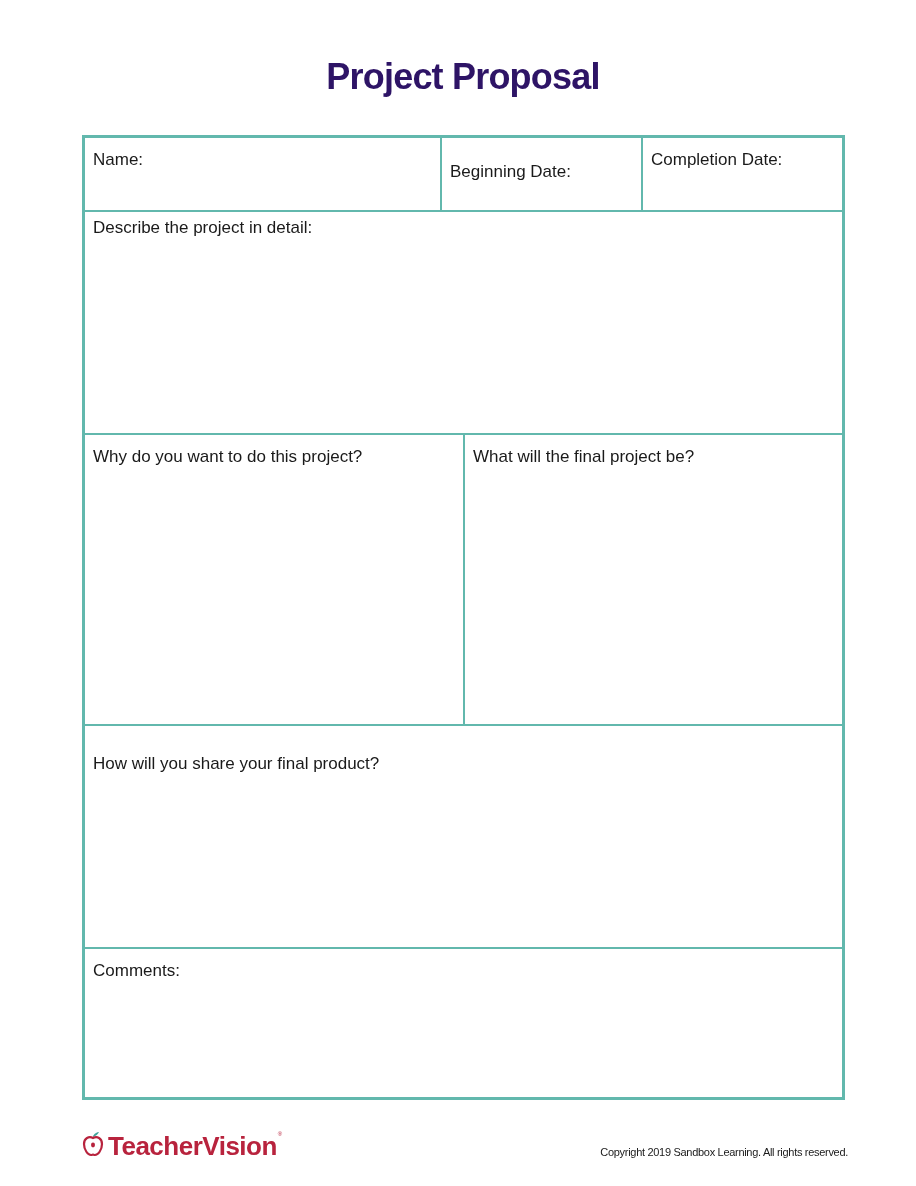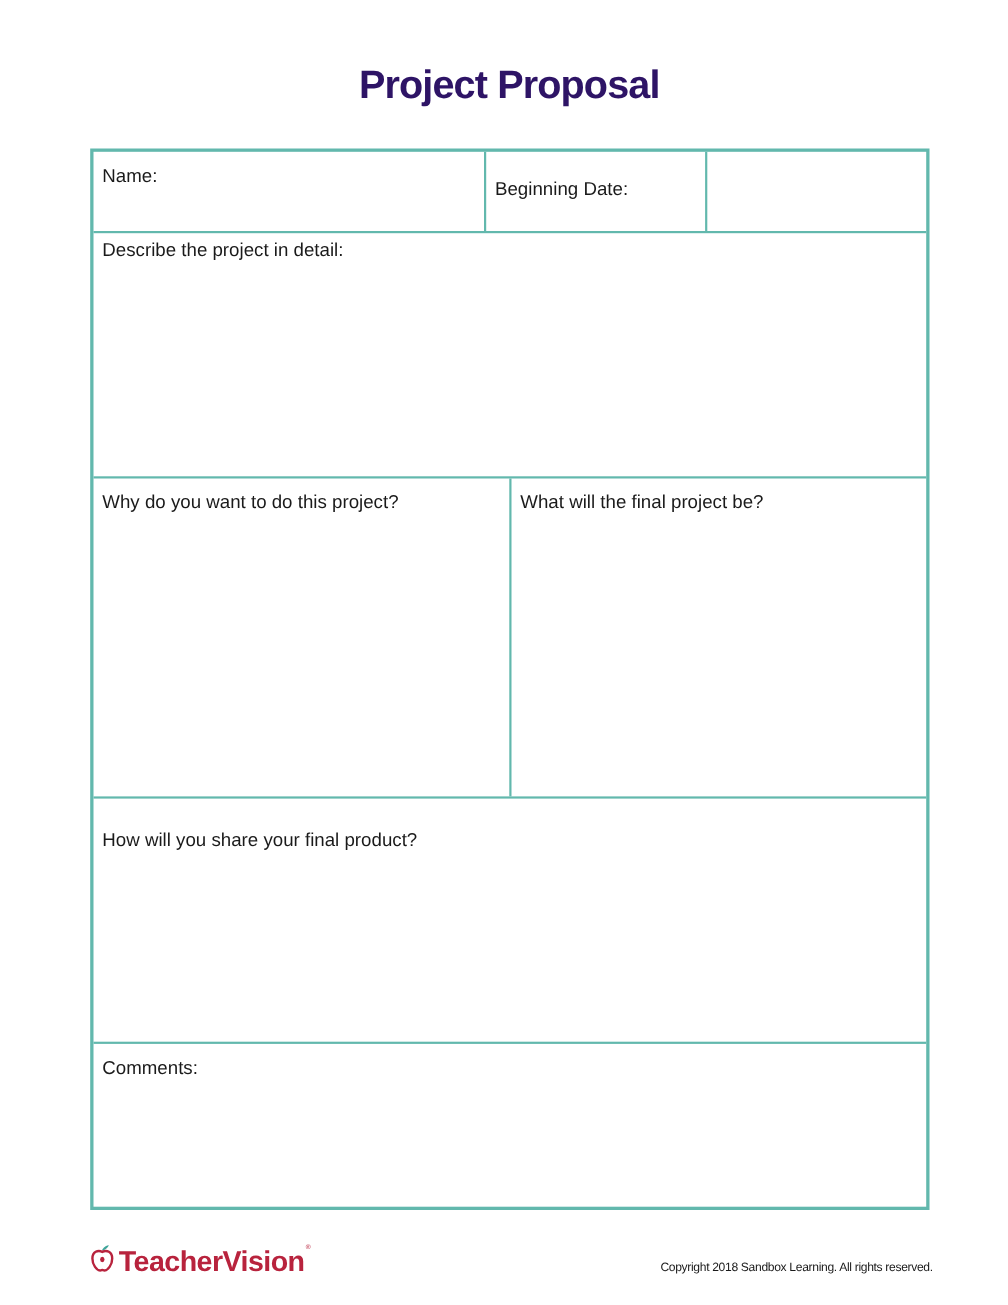--- a/index.html
+++ b/index.html
@@ -26,20 +26,23 @@
 <div class="form">
 
   <div class="cell" style="left:0;top:0;width:417px;height:72px;">
     <span class="label">Name:</span>
   </div>
   <div class="vline" style="left:355px;top:0;height:72px;"></div>
   <div class="cell" style="left:357px;top:12px;width:200px;height:72px;">
     <span class="label">Beginning Date:</span>
   </div>
   <div class="vline" style="left:556px;top:0;height:72px;"></div>
+  <div class="cell" style="left:558px;top:0;width:200px;height:72px;">
+    <span class="label">Completion Date:</span>
+  </div>
   <div class="hline" style="top:72px;"></div>
 
   <div class="cell" style="left:0;top:68px;width:757px;height:174px;">
     <span class="label">Describe the project in detail:</span>
   </div>
   <div class="hline" style="top:295px;"></div>
 
   <div class="cell" style="left:0;top:297px;width:378px;height:288px;padding-left:27px;">
     <span class="label">Why do you want to do this project?</span>
   </div>
@@ -64,13 +67,13 @@
     <svg width="22" height="26" viewBox="0 0 22 26">
       <path d="M11 5 C13 2 15 1 17 1 C16 3 14 5 11 6 Z" fill="#3fa59a"></path>
       <path d="M11 7 C7 5 2 7 2 13 C2 19 6 24 9 24 C10 24 10.5 23.5 11 23.5 C11.5 23.5 12 24 13 24 C16 24 20 19 20 13 C20 7 15 5 11 7 Z" fill="none" stroke="#b8233d" stroke-width="2.2"></path>
       <ellipse cx="11" cy="14" rx="2" ry="2.4" fill="#b8233d"></ellipse>
     </svg>
   </span>
   <span class="logo-text">TeacherVision</span>
   <span class="logo-reg">®</span>
 </div>
 
-<div class="copyright">Copyright 2018 Sandbox Learning. All rights reserved.</div>
+<div class="copyright">Copyright 2019 Sandbox Learning. All rights reserved.</div>
 
 </body></html>

